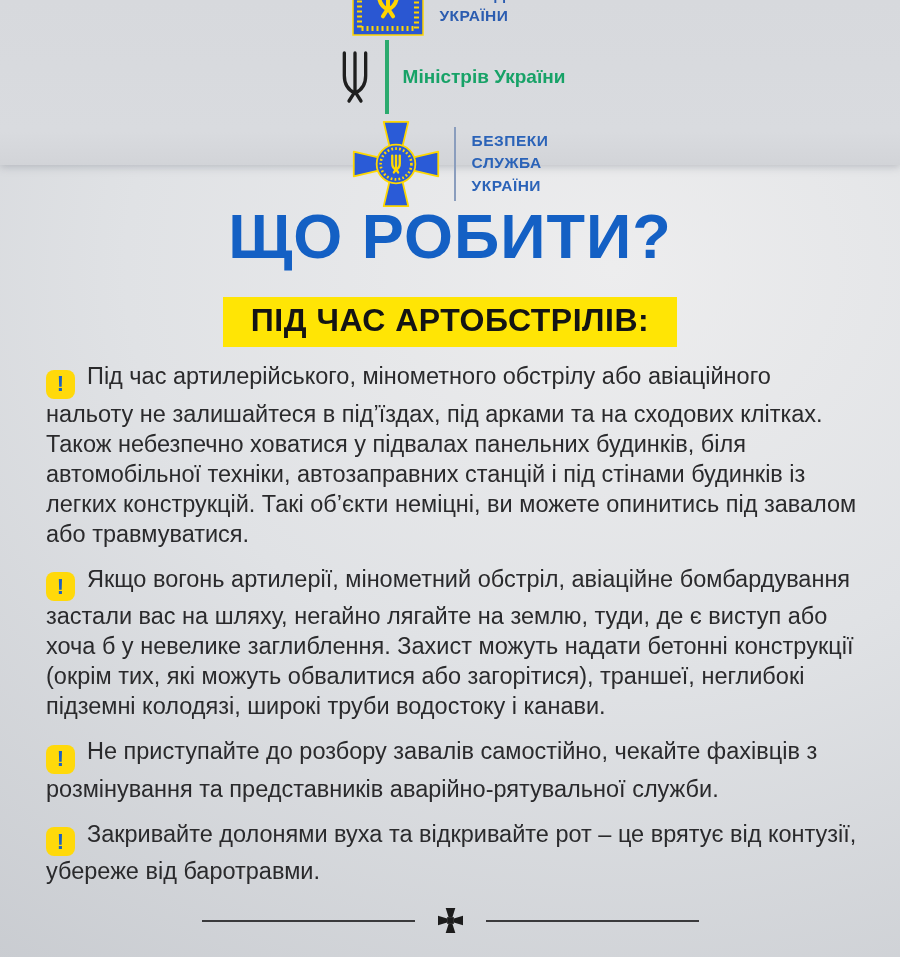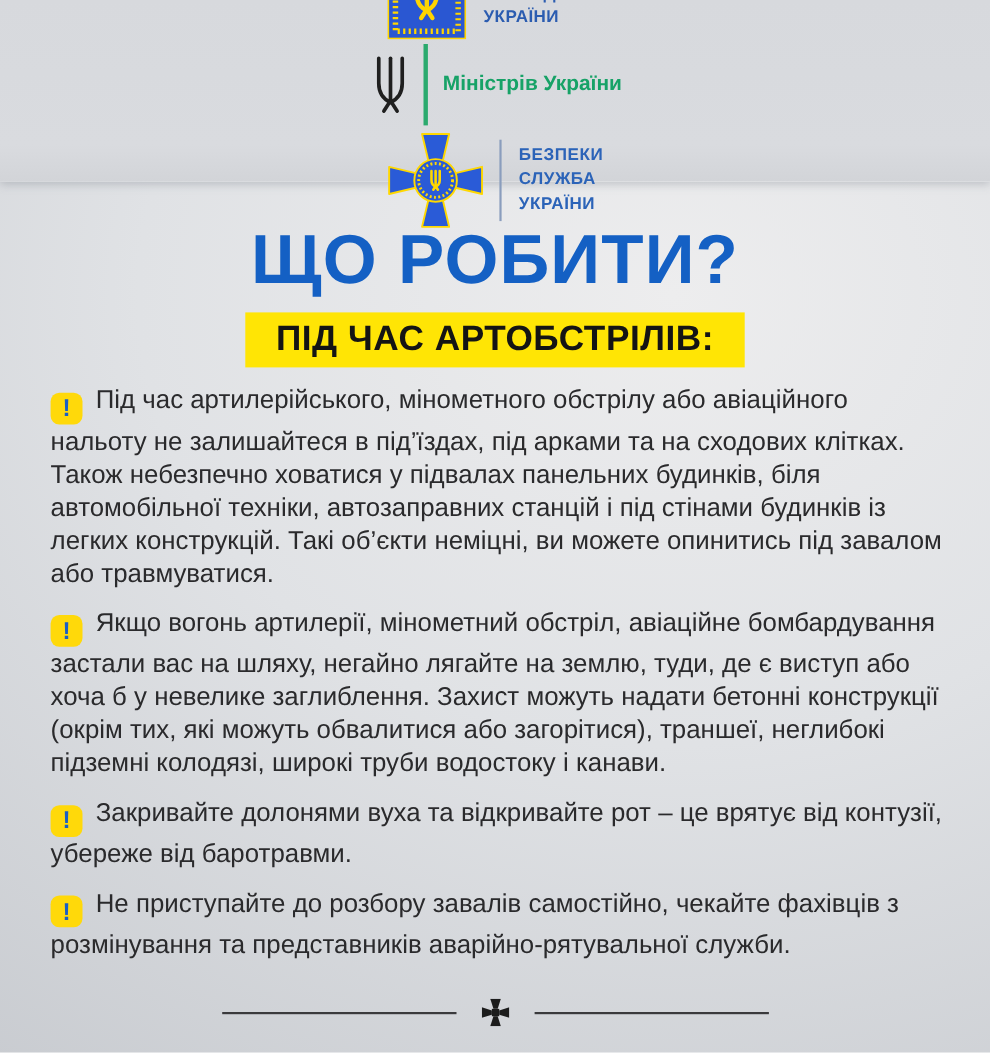--- a/index.html
+++ b/index.html
@@ -18,21 +18,21 @@
   .cab-trident{flex:0 0 auto;}
   .cab-bar{width:4px;height:74px;background:#2baa6e;margin:0 14px 0 10px;}
   .cab-line1{font-size:27px;line-height:1.15;color:#3f83c4;font-weight:400;}
   .cab-line2{font-size:19px;line-height:1.15;color:#17a267;font-weight:700;}
   .sbu-bar{width:2px;height:74px;background:#8a9dbd;margin:0 16px 0 14px;}
   .sbu-text{font-weight:700;font-size:15.5px;line-height:1.45;color:#2b63b8;letter-spacing:.5px;}
 
   
   .title{margin-top:35px;text-align:center;font-size:63px;font-weight:800;
          color:#1460c4;letter-spacing:1px;}
-  .badge{display:block;width:max-content;margin:12px auto 0;background:#ffe505;color:#141414;
+  .badge{display:block;width:max-content;margin:25px auto 0;background:#ffe505;color:#141414;
          font-size:32px;font-weight:700;letter-spacing:.5px;padding:5px 28px 8px;}
 
   
   .content{padding:14px 42px 0 46px;box-sizing:border-box;}
   .bullet{font-size:23.5px;line-height:30px;color:#2a2a2c;margin:0 0 15px;max-width:820px;}
   .excl{display:inline-flex;align-items:center;justify-content:center;width:29px;height:29px;
         background:#ffd90a;border-radius:8px;color:#1b5fc4;font-weight:800;font-size:22px;
         margin-right:12px;vertical-align:-7px;}
 
   
@@ -103,22 +103,22 @@
       </div>
     </div>
   </div>
 
   <div class="title">ЩО РОБИТИ?</div>
   <div class="badge">ПІД ЧАС АРТОБСТРІЛІВ:</div>
 
   <div class="content">
     <p class="bullet"><span class="excl">!</span><span>Під час артилерійського, мінометного обстрілу або авіаційного нальоту не залишайтеся в під’їздах, під арками та на сходових клітках. Також небезпечно ховатися у підвалах панельних будинків, біля автомобільної техніки, автозаправних станцій і під стінами будинків із легких конструкцій. Такі об’єкти неміцні, ви можете опинитись під завалом або травмуватися.</span></p>
     <p class="bullet"><span class="excl">!</span><span>Якщо вогонь артилерії, мінометний обстріл, авіаційне бомбардування застали вас на шляху, негайно лягайте на землю, туди, де є виступ або хоча б у невелике заглиблення. Захист можуть надати бетонні конструкції (окрім тих, які можуть обвалитися або загорітися), траншеї, неглибокі підземні колодязі, широкі труби водостоку і канави.</span></p>
+    <p class="bullet"><span class="excl">!</span><span>Не приступайте до розбору завалів самостійно, чекайте фахівців з розмінування та представників аварійно-рятувальної служби.</span></p>
     <p class="bullet"><span class="excl">!</span><span>Закривайте долонями вуха та відкривайте рот – це врятує від контузії, убереже від баротравми.</span></p>
-    <p class="bullet"><span class="excl">!</span><span>Не приступайте до розбору завалів самостійно, чекайте фахівців з розмінування та представників аварійно-рятувальної служби.</span></p>
   </div>
 
   <div class="footer">
     <div class="fline"></div>
     <svg class="fcross" width="25" height="25" viewBox="0 0 26 26">
       <g fill="#1c1c1c">
         <path d="M8 0 H18 L15 9.5 H11 Z"></path>
         <path d="M8 26 H18 L15 16.5 H11 Z"></path>
         <path d="M0 8 V18 L9.5 15 V11 Z"></path>
         <path d="M26 8 V18 L16.5 15 V11 Z"></path>

